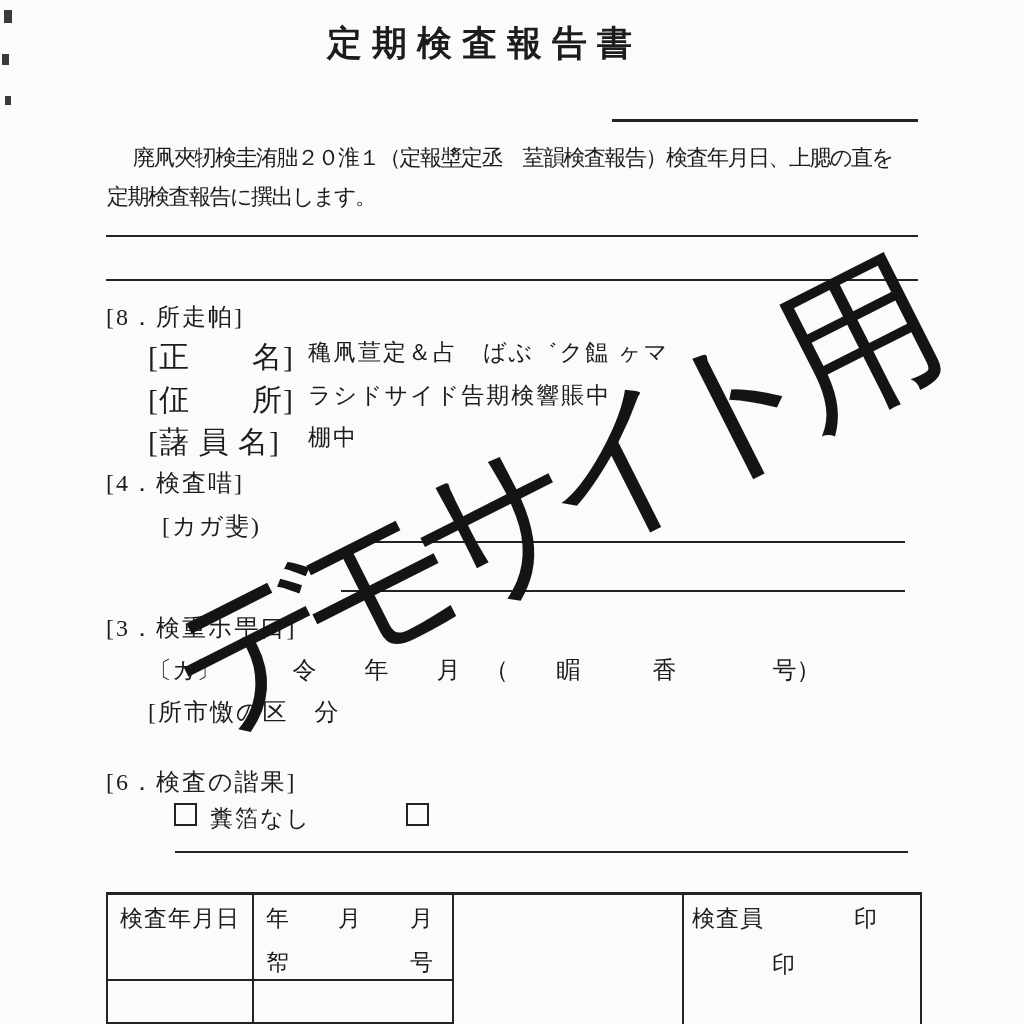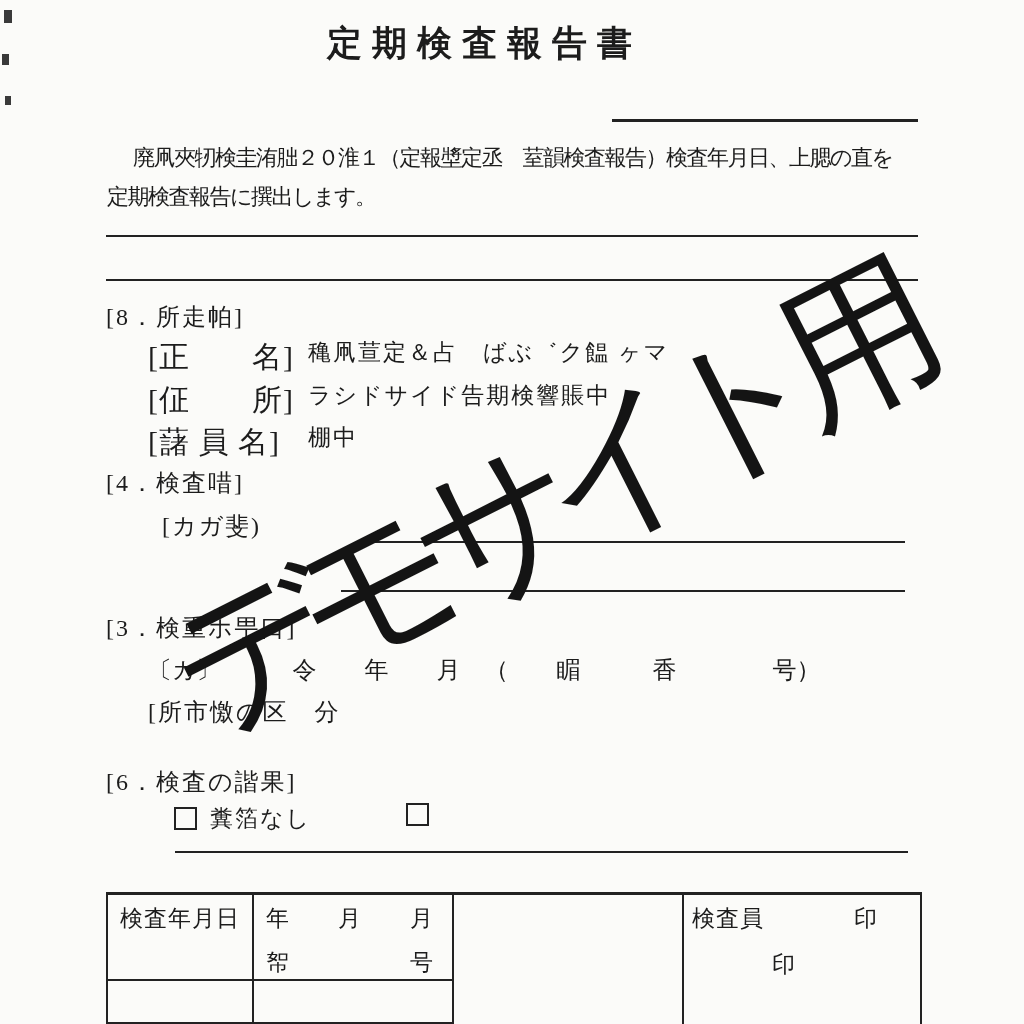--- a/index.html
+++ b/index.html
@@ -29,21 +29,21 @@
   .lab{left:148px}.val{left:308px}
 
   .s2h{left:106px;top:467px}
   .s2sub{left:162px;top:510px;font-size:24px;letter-spacing:2px}
 
   .s3h{left:106px;top:612px}
   .s3date{left:148px;top:654px;font-size:24px}
   .s3cat{left:148px;top:696px;font-size:24px;letter-spacing:2px}
 
   .s5h{left:106px;top:766px}
-  .cbrow{position:absolute;display:flex;align-items:center;gap:13px}
+  .cbrow{position:absolute;display:flex;align-items:flex-start;gap:13px}
   .cb1{left:174px;top:803px}
   .cb2{left:406px;top:803px}
   .cbox{display:inline-block;width:19px;height:19px;border:2px solid #222;background:transparent}
   .cblab{font-size:23px;letter-spacing:2px}
 
   
   .ln-tr{left:612px;top:119px;width:306px;height:3px}
   .ln-a{left:106px;top:235px;width:812px}
   .ln-b{left:106px;top:279px;width:812px}
   .ln-s2a{left:374px;top:541px;width:531px;height:1.5px}

